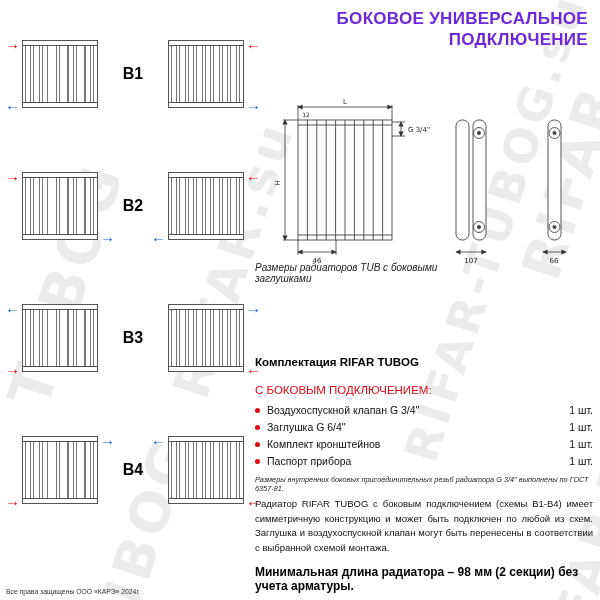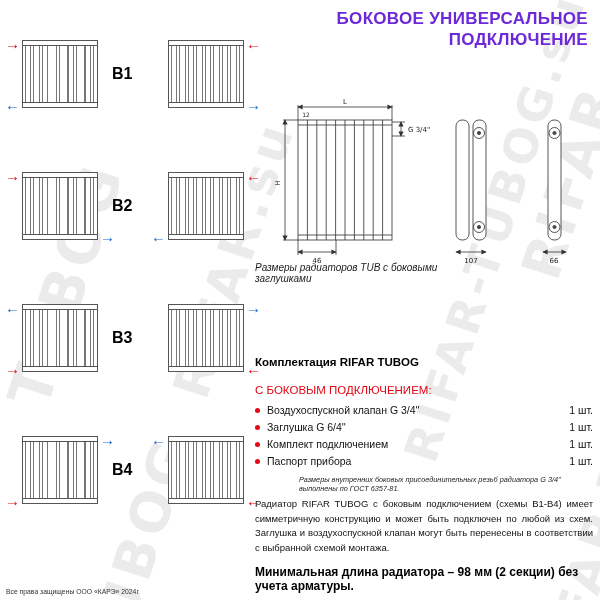--- a/index.html
+++ b/index.html
@@ -22,38 +22,38 @@
       repeating-linear-gradient(90deg,#fff 0 2px,#777 2px 3px,#fff 3px 7.5px,#777 7.5px 8.5px);}
   .rad-body::before{content:"";position:absolute;left:0;right:0;top:0;height:4px;
       background:#fff;border-bottom:1px solid #555;}
   .rad-body::after{content:"";position:absolute;left:0;right:0;bottom:0;height:4px;
       background:#fff;border-top:1px solid #555;}
   .arrow{position:absolute;font-size:15px;font-weight:bold;line-height:1;pointer-events:none;}
   .arrow.supply{color:var(--supply-red,#e30613);}
   .arrow.return{color:var(--return-blue,#1565c8);}
   .arrow.tl{top:-4px;left:-17px;} .arrow.bl{bottom:-4px;left:-17px;}
   .arrow.tr{top:-4px;right:-17px;} .arrow.br{bottom:-4px;right:-17px;}
-  .scheme-label{width:42px;text-align:left;font-size:16px;font-weight:bold;color:#000;}
+  .scheme-label{width:42px;text-align:center;font-size:16px;font-weight:bold;color:#000;}
   
   .drawing{position:absolute;left:253px;top:95px;}
   .drawing text{font-family:"DejaVu Sans",sans-serif;font-size:7px;fill:#222;}
   .drawing .small{font-size:6px;}
   .caption{position:absolute;left:255px;top:262px;width:210px;font-size:10px;
            font-style:italic;color:#222;}
   
   .right-text{position:absolute;left:255px;top:356px;width:338px;}
   .eq-h1{font-size:11.5px;font-weight:bold;color:#000;}
   .eq-h2{font-size:11.5px;font-weight:normal;color:var(--supply-red,#e30613);margin-top:16px;}
   .eq-list{margin-top:8px;display:flex;flex-direction:column;gap:5px;}
   .equip-row{display:flex;align-items:center;font-size:10.5px;}
   .dot{width:5px;height:5px;border-radius:50%;background:var(--supply-red,#e30613);
        margin-right:7px;flex:0 0 auto;}
   .equip-row .lbl{flex:1;}
   .equip-row .qty{text-align:right;white-space:nowrap;}
-  .note{margin-top:8px;font-size:7.3px;font-style:italic;color:#222;margin-left:44px;}
+  .note{margin-top:8px;font-size:7.3px;font-style:italic;color:#222;}
   .para{margin-top:4px;font-size:9.5px;line-height:1.55;text-align:justify;color:#111;}
   .min-len{margin-top:9px;font-size:12px;font-weight:bold;color:#000;}
   
   .footer{position:absolute;left:6px;bottom:5px;font-size:6.8px;color:#333;}
 </style>
 </head>
 <body>
 
 <div class="page">
 
@@ -217,21 +217,21 @@
           <span class="lbl">Воздухоспускной клапан G 3/4''</span>
           <span class="qty">1 шт.</span>
         </div>
         <div class="equip-row">
           <span class="dot"></span>
           <span class="lbl">Заглушка G 6/4''</span>
           <span class="qty">1 шт.</span>
         </div>
         <div class="equip-row">
           <span class="dot"></span>
-          <span class="lbl">Комплект подключением</span>
+          <span class="lbl">Комплект кронштейнов</span>
           <span class="qty">1 шт.</span>
         </div>
         <div class="equip-row">
           <span class="dot"></span>
           <span class="lbl">Паспорт прибора</span>
           <span class="qty">1 шт.</span>
         </div>
       </div>
 
       <div class="note">Размеры внутренних боковых присоединительных резьб радиатора G 3/4'' выполнены по ГОСТ 6357-81.</div>

